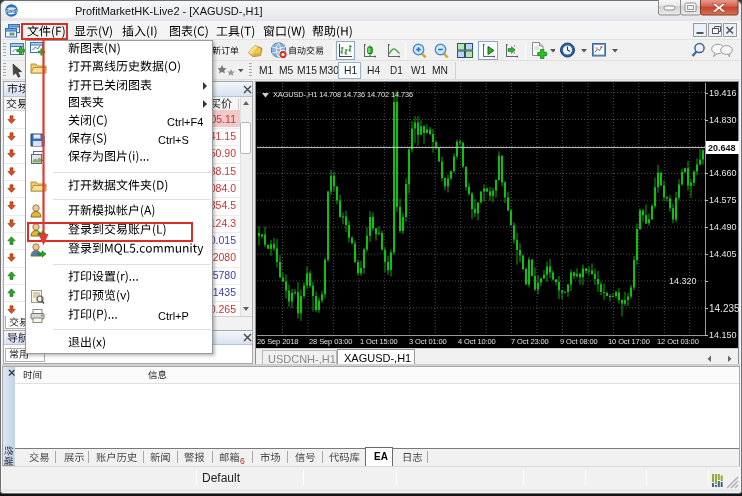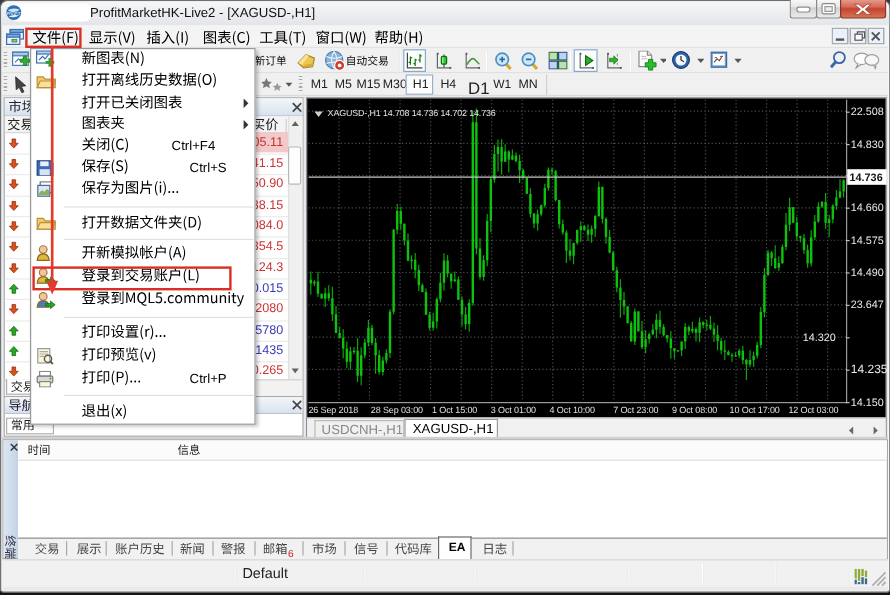--- a/index.html
+++ b/index.html
@@ -219,21 +219,21 @@
       <path d="M4 1 l1.4 3 3.2.3 -2.4 2.1 .7 3.1 -2.9-1.7 -2.9 1.7 .7-3.1 -2.4-2.1 3.2-.3z" fill="#777"></path>
       <path d="M11 6 l1.2 2.4 2.6.2 -2 1.7 .6 2.5 -2.4-1.4 -2.4 1.4 .6-2.5 -2-1.7 2.6-.2z" fill="#999" transform="translate(2,-1)"></path>
       <path d="M20 5 l2.8 3.2 2.8-3.2z" fill="#555"></path>
     </svg>
     <div class="abs" style="left:249px;top:63px;width:3px;height:15px;background:repeating-linear-gradient(#aaa 0 1px,#f0f0f0 1px 3px)"></div>
     <div class="tt" style="left:259px;top:65px;font-size:10.3px;color:#222">M1</div>
     <div class="tt" style="left:279px;top:65px;font-size:10.3px;color:#222">M5</div>
     <div class="tt" style="left:297px;top:65px;font-size:10.3px;color:#222">M15</div>
     <div class="tt" style="left:319px;top:65px;font-size:10.3px;color:#222">M30</div>
     <div class="tt" style="left:367px;top:65px;font-size:10.3px;color:#222">H4</div>
-    <div class="tt" style="left:390px;top:65px;font-size:14px;color:#222">D1</div>
+    <div class="tt" style="left:390px;top:65px;font-size:10px;color:#222">D1</div>
     <div class="tt" style="left:411px;top:65px;font-size:10px;color:#222">W1</div>
     <div class="tt" style="left:432px;top:65px;font-size:10.3px;color:#222">MN</div>
     <div class="abs" style="left:338px;top:62px;width:23px;height:17px;border:1px solid #9ab0c8;background:rgba(255,255,255,.8)"></div>
     <div class="tt" style="left:344px;top:65px;font-size:10.3px;color:#222">H1</div>
     <div class="abs" style="left:455px;top:62px;width:1px;height:17px;background:#d0d0d0"></div>
     <div class="abs" style="left:3px;top:81px;width:250px;height:250px;background:#fff;border:1px solid #a8a8a8"></div>
     <div class="abs" style="left:4px;top:82px;width:248px;height:15px;background:linear-gradient(#f2f6fa,#d8e2ee);border-bottom:1px solid #b8c4d4"></div>
     <div style="position:absolute;left:7px;top:83px;">
       <svg width="92.3" height="12.6" viewBox="0 0 92.3 12.6" style="overflow:visible">
         <path d="M4.5 0.6C4.8 1.1 5.1 1.6 5.3 2.1H0.6V2.9H5V4.4H1.6V9.3H2.5V5.2H5V10.6H5.9V5.2H8.6V8.2C8.6 8.4 8.6 8.5 8.4 8.5C8.2 8.5 7.5 8.5 6.8 8.4C6.9 8.7 7 9 7.1 9.3C8 9.3 8.6 9.3 9 9.1C9.4 9 9.5 8.7 9.5 8.3V4.4H5.9V2.9H10.5V2.1H6L6.2 2C6 1.6 5.7 0.9 5.3 0.4Z M15.5 4.9C15.6 4.8 16 4.8 16.5 4.8H17.3C16.8 6 16 7 15 7.7L14.9 7L13.7 7.5V3.9H14.9V3.1H13.7V0.6H12.9V3.1H11.6V3.9H12.9V7.8C12.3 8 11.8 8.1 11.4 8.3L11.7 9.1C12.6 8.7 13.9 8.2 15 7.8L15 7.7C15.2 7.8 15.5 8 15.6 8.1C16.6 7.4 17.5 6.2 18 4.8H19C18.3 7.1 17 9 15.2 10.1C15.4 10.2 15.7 10.4 15.8 10.6C17.7 9.3 19 7.4 19.7 4.8H20.5C20.3 8 20.1 9.3 19.8 9.6C19.7 9.7 19.6 9.8 19.4 9.7C19.2 9.7 18.8 9.7 18.3 9.7C18.4 9.9 18.5 10.2 18.5 10.5C19 10.5 19.5 10.5 19.7 10.5C20 10.4 20.3 10.4 20.5 10.1C20.9 9.6 21.1 8.3 21.3 4.4C21.3 4.3 21.3 4 21.3 4H16.9C18 3.3 19.2 2.4 20.3 1.4L19.7 0.9L19.5 1H15.1V1.8H18.7C17.7 2.6 16.6 3.4 16.3 3.6C15.9 3.9 15.4 4.1 15.2 4.1C15.3 4.4 15.5 4.7 15.5 4.9Z M26.7 0.8V10.6H27.5V5.4H27.8C28.2 6.5 28.8 7.6 29.5 8.5C29 9.1 28.3 9.6 27.5 10C27.7 10.2 28 10.4 28.1 10.6C28.8 10.2 29.5 9.7 30.1 9.1C30.6 9.7 31.3 10.2 32 10.5C32.2 10.3 32.4 10 32.6 9.9C31.9 9.5 31.2 9.1 30.6 8.5C31.4 7.4 31.9 6.1 32.2 4.8L31.7 4.6L31.5 4.6H27.5V1.6H31C30.9 2.6 30.9 3 30.7 3.2C30.6 3.2 30.5 3.3 30.3 3.3C30.1 3.3 29.3 3.2 28.6 3.2C28.7 3.4 28.8 3.7 28.9 3.9C29.6 3.9 30.3 3.9 30.6 3.9C31 3.9 31.2 3.8 31.4 3.6C31.7 3.4 31.8 2.7 31.8 1.2C31.9 1.1 31.9 0.8 31.9 0.8ZM28.6 5.4H31.2C31 6.2 30.6 7.1 30 7.8C29.4 7.1 28.9 6.3 28.6 5.4ZM24.1 0.5V2.7H22.5V3.5H24.1V5.8L22.4 6.3L22.6 7.1L24.1 6.7V9.6C24.1 9.7 24 9.8 23.8 9.8C23.7 9.8 23.1 9.8 22.5 9.8C22.6 10 22.7 10.4 22.7 10.6C23.6 10.6 24.1 10.6 24.5 10.4C24.8 10.3 24.9 10.1 24.9 9.5V6.4L26.2 6L26.1 5.2L24.9 5.6V3.5H26.2V2.7H24.9V0.5Z M41 4.7V10.6H41.8V4.7ZM37.8 4.8V6.3C37.8 7.3 37.7 9 36.1 10.1C36.3 10.2 36.6 10.5 36.7 10.7C38.5 9.4 38.7 7.5 38.7 6.3V4.8ZM39.6 0.4C39 1.8 37.8 3.5 35.8 4.6C36 4.7 36.2 5 36.3 5.2C37.9 4.3 39 3.1 39.8 1.8C40.7 3.1 41.9 4.4 43.1 5.1C43.2 4.9 43.5 4.6 43.7 4.4C42.4 3.7 41 2.4 40.2 1.1L40.4 0.6ZM35.9 0.5C35.4 2.1 34.4 3.8 33.4 4.9C33.6 5 33.8 5.5 33.9 5.7C34.2 5.3 34.5 4.9 34.8 4.5V10.6H35.7V3.1C36.1 2.3 36.4 1.5 36.7 0.7Z M45.5 5.4C45.9 5.4 46.3 5.1 46.3 4.6C46.3 4.2 45.9 3.9 45.5 3.9C45.1 3.9 44.8 4.2 44.8 4.6C44.8 5.1 45.1 5.4 45.5 5.4ZM45.5 9.8C45.9 9.8 46.3 9.5 46.3 9.1C46.3 8.6 45.9 8.3 45.5 8.3C45.1 8.3 44.8 8.6 44.8 9.1C44.8 9.5 45.1 9.8 45.5 9.8Z M50.5 9.7H54.9V8.9H53.3V1.6H52.5C52.1 1.9 51.6 2.1 50.9 2.2V2.8H52.3V8.9H50.5Z M58.9 9.8C60.2 9.8 61.3 8.8 61.3 7.2C61.3 5.5 60.4 4.7 59 4.7C58.4 4.7 57.7 5.1 57.2 5.7C57.2 3.2 58.1 2.3 59.3 2.3C59.8 2.3 60.2 2.6 60.5 2.9L61.1 2.3C60.7 1.8 60.1 1.5 59.2 1.5C57.7 1.5 56.2 2.7 56.2 5.8C56.2 8.5 57.4 9.8 58.9 9.8ZM57.2 6.5C57.7 5.7 58.4 5.4 58.8 5.4C59.8 5.4 60.3 6.1 60.3 7.2C60.3 8.3 59.7 9.1 58.9 9.1C57.9 9.1 57.3 8.1 57.2 6.5Z M63.3 5.4C63.7 5.4 64 5.1 64 4.6C64 4.2 63.7 3.9 63.3 3.9C62.9 3.9 62.5 4.2 62.5 4.6C62.5 5.1 62.9 5.4 63.3 5.4ZM63.3 9.8C63.7 9.8 64 9.5 64 9.1C64 8.6 63.7 8.3 63.3 8.3C62.9 8.3 62.5 8.6 62.5 9.1C62.5 9.5 62.9 9.8 63.3 9.8Z M65.3 9.7H70.3V8.8H68.1C67.7 8.8 67.2 8.9 66.8 8.9C68.7 7.1 70 5.5 70 3.9C70 2.4 69 1.5 67.6 1.5C66.6 1.5 65.9 2 65.2 2.7L65.8 3.2C66.3 2.7 66.8 2.3 67.5 2.3C68.5 2.3 69 3 69 3.9C69 5.3 67.8 6.9 65.3 9.1Z M74.6 9.7H75.6V7.5H76.7V6.7H75.6V1.6H74.5L71.1 6.8V7.5H74.6ZM74.6 6.7H72.2L74 3.9C74.2 3.5 74.4 3.1 74.6 2.7H74.7C74.7 3.1 74.6 3.8 74.6 4.2Z M78.5 5.4C78.9 5.4 79.3 5.1 79.3 4.6C79.3 4.2 78.9 3.9 78.5 3.9C78.1 3.9 77.8 4.2 77.8 4.6C77.8 5.1 78.1 5.4 78.5 5.4ZM78.5 9.8C78.9 9.8 79.3 9.5 79.3 9.1C79.3 8.6 78.9 8.3 78.5 8.3C78.1 8.3 77.8 8.6 77.8 9.1C77.8 9.5 78.1 9.8 78.5 9.8Z M82.9 9.8C84.3 9.8 85.6 8.8 85.6 7.1C85.6 5.3 84.5 4.5 83.1 4.5C82.7 4.5 82.3 4.6 81.9 4.8L82.1 2.5H85.2V1.6H81.3L81 5.4L81.5 5.7C82 5.4 82.3 5.3 82.9 5.3C83.9 5.3 84.6 5.9 84.6 7.1C84.6 8.3 83.8 9 82.8 9C81.9 9 81.3 8.6 80.9 8.1L80.4 8.8C80.9 9.3 81.7 9.8 82.9 9.8Z M89.9 9.7H90.8V7.5H91.9V6.7H90.8V1.6H89.7L86.4 6.8V7.5H89.9ZM89.9 6.7H87.4L89.3 3.9C89.5 3.5 89.7 3.1 89.9 2.7H90C89.9 3.1 89.9 3.8 89.9 4.2Z" fill="#223"></path>
@@ -354,42 +354,42 @@
       <path d="M2 143.3V162.7M5 150.6V155.4M8 143.5V164.4M11 161.7V165.9M14 156.8V172.9M17 154.8V167.9M20 156.0V184.6M23 172.0V194.6M26 189.6V199.1M29 191.4V215.5M32 201.5V223.8M35 206.0V225.1M38 206.2V212.1M41 198.9V235.3M44 206.4V238.0M47 199.0V215.6M50 183.6V205.8M53 187.6V204.8M56 198.7V228.5M59 208.6V229.2M62 214.3V230.0M65 208.0V219.9M68 174.8V215.4M71 107.9V178.8M74 87.0V112.0M77 89.0V108.4M80 103.2V121.4M83 111.6V134.7M86 129.7V141.4M89 127.8V148.9M92 137.7V159.6M95 153.2V160.6M98 157.5V179.5M101 176.7V192.3M104 177.8V192.7M107 164.8V190.8M110 144.2V168.9M113 128.1V159.0M116 129.4V148.1M119 144.8V157.6M122 143.2V151.7M125 147.5V167.0M128 163.9V189.0M131 172.6V191.6M134 166.4V193.4M137 9.5V171.8M140 7.5V128.9M143 115.4V149.9M146 129.8V151.0M149 95.4V138.8M152 64.8V110.5M155 37.8V69.3M158 33.3V59.7M161 33.1V62.7M164 37.3V51.8M167 42.3V60.6M170 41.5V50.5M173 44.0V52.4M176 46.0V69.6M179 57.6V66.4M182 65.0V78.6M185 73.8V98.2M188 94.5V107.3M191 91.5V109.3M194 87.5V97.0M197 70.2V90.2M200 56.6V75.9M203 56.5V62.8M206 58.6V85.0M209 83.6V107.4M212 99.9V112.7M215 108.9V136.1M218 116.1V134.0M221 119.2V137.2M224 108.4V120.9M227 101.3V118.6M230 104.5V109.3M233 104.0V117.8M236 104.9V119.2M239 96.2V114.5M242 68.2V97.8M245 72.5V103.3M248 98.0V120.2M251 108.7V128.2M254 126.0V142.8M257 139.3V160.5M260 149.8V181.7M263 160.3V179.2M266 171.7V186.7M269 184.4V201.5M272 174.1V204.5M275 176.2V193.3M278 184.4V208.1M281 192.3V211.3M284 194.6V203.2M287 187.0V196.2M290 178.5V198.9M293 176.0V195.2M296 187.3V197.5M299 196.0V202.5M302 192.9V216.0M305 207.1V216.0M308 208.6V210.3M311 201.5V213.7M314 186.4V207.9M317 188.3V196.2M320 185.2V194.7M323 189.7V201.6M326 181.5V202.1M329 184.8V190.6M332 183.4V192.4M335 180.3V192.0M338 185.7V202.0M341 188.0V208.8M344 198.4V212.2M347 200.6V216.9M350 208.8V213.2M353 211.2V218.5M356 210.5V214.2M359 207.7V215.1M362 205.1V220.5M365 216.2V233.6M368 208.9V223.0M371 209.9V222.9M374 201.7V215.8M377 172.9V207.2M380 140.3V181.6M383 125.4V146.9M386 126.2V138.7M389 121.4V141.1M392 130.6V142.7M395 120.8V137.1M398 94.5V125.5M401 81.8V109.8M404 89.6V102.9M407 97.7V117.5M410 113.4V118.8M413 112.1V128.5M416 120.7V140.2M419 108.8V139.1M422 96.2V117.2M425 85.6V102.7M428 84.5V90.3M431 77.9V107.6M434 95.9V114.6M437 87.3V103.0M440 75.4V92.1M443 66.3V82.4M446 66.3V81.5" stroke="#0aa60a" stroke-width="1" fill="none"></path>
       <path d="M1 150.1h2v3.2h-2zM4 151.6h2v1.7h-2zM7 151.6h2v10.1h-2zM10 161.7h2v4.1h-2zM13 161.3h2v4.6h-2zM16 161.3h2v4.3h-2zM19 165.6h2v13.3h-2zM22 178.9h2v15.5h-2zM25 194.4h2v4.1h-2zM28 198.5h2v9.0h-2zM31 207.5h2v11.0h-2zM34 209.7h2v8.7h-2zM37 209.3h2v1.0h-2zM40 209.3h2v20.9h-2zM43 213.1h2v17.1h-2zM46 202.4h2v10.7h-2zM49 190.2h2v12.2h-2zM52 190.2h2v12.5h-2zM55 202.6h2v10.4h-2zM58 213.0h2v14.1h-2zM61 217.5h2v9.6h-2zM64 211.2h2v6.2h-2zM67 176.7h2v34.5h-2zM70 108.4h2v68.4h-2zM73 92.8h2v15.6h-2zM76 92.8h2v10.7h-2zM79 103.5h2v14.0h-2zM82 117.4h2v16.6h-2zM85 133.5h2v1.0h-2zM88 133.5h2v8.5h-2zM91 142.0h2v12.7h-2zM94 154.7h2v5.7h-2zM97 160.4h2v18.8h-2zM100 179.1h2v11.1h-2zM103 184.9h2v5.3h-2zM106 166.3h2v18.6h-2zM109 152.7h2v13.7h-2zM112 134.1h2v18.6h-2zM115 134.1h2v11.1h-2zM118 145.2h2v6.1h-2zM121 149.9h2v1.4h-2zM124 149.9h2v16.8h-2zM127 166.7h2v12.3h-2zM130 179.1h2v8.1h-2zM133 169.5h2v17.6h-2zM136 18.9h2v150.6h-2zM139 18.9h2v105.2h-2zM142 124.1h2v23.8h-2zM145 133.9h2v14.0h-2zM148 101.1h2v32.8h-2zM151 66.5h2v34.7h-2zM154 45.4h2v21.1h-2zM157 39.4h2v6.0h-2zM160 39.4h2v12.3h-2zM163 43.2h2v8.5h-2zM166 43.2h2v6.8h-2zM169 46.5h2v3.5h-2zM172 46.5h2v4.6h-2zM175 51.1h2v7.8h-2zM178 58.9h2v6.2h-2zM181 65.1h2v13.4h-2zM184 78.6h2v16.6h-2zM187 95.1h2v8.1h-2zM190 95.5h2v7.7h-2zM193 88.1h2v7.4h-2zM196 73.6h2v14.5h-2zM199 58.5h2v15.1h-2zM202 58.5h2v1.2h-2zM205 59.7h2v23.9h-2zM208 83.7h2v20.2h-2zM211 103.8h2v6.9h-2zM214 110.8h2v15.1h-2zM217 125.8h2v4.3h-2zM220 119.4h2v10.8h-2zM223 108.6h2v10.7h-2zM226 105.6h2v3.0h-2zM229 105.6h2v2.8h-2zM232 108.4h2v4.3h-2zM235 107.7h2v5.0h-2zM238 96.9h2v10.8h-2zM241 72.8h2v24.1h-2zM244 72.8h2v26.8h-2zM247 99.6h2v14.9h-2zM250 114.6h2v12.9h-2zM253 127.4h2v14.8h-2zM256 142.2h2v14.4h-2zM259 156.7h2v10.3h-2zM262 167.0h2v5.5h-2zM265 172.5h2v13.7h-2zM268 186.1h2v15.4h-2zM271 176.5h2v25.0h-2zM274 176.5h2v16.6h-2zM277 193.0h2v13.3h-2zM280 199.7h2v6.7h-2zM283 195.6h2v4.0h-2zM286 191.7h2v3.9h-2zM289 183.5h2v8.2h-2zM292 183.5h2v5.9h-2zM295 189.4h2v7.0h-2zM298 196.4h2v2.7h-2zM301 199.1h2v8.1h-2zM304 207.2h2v2.4h-2zM307 208.8h2v1.0h-2zM310 201.6h2v7.2h-2zM313 189.5h2v12.0h-2zM316 189.5h2v3.5h-2zM319 191.1h2v1.9h-2zM322 191.1h2v3.2h-2zM325 185.6h2v8.7h-2zM328 185.6h2v2.3h-2zM331 187.6h2v1.0h-2zM334 187.6h2v3.3h-2zM337 190.8h2v5.2h-2zM340 196.0h2v5.2h-2zM343 201.2h2v7.7h-2zM346 208.9h2v1.2h-2zM349 210.1h2v2.8h-2zM352 212.9h2v1.0h-2zM355 213.0h2v1.0h-2zM358 209.3h2v3.7h-2zM361 209.3h2v7.8h-2zM364 217.1h2v3.5h-2zM367 216.9h2v3.8h-2zM370 213.4h2v3.5h-2zM373 204.4h2v9.0h-2zM376 176.9h2v27.5h-2zM379 146.0h2v30.9h-2zM382 127.4h2v18.7h-2zM385 127.4h2v4.8h-2zM388 132.2h2v8.1h-2zM391 136.2h2v4.0h-2zM394 122.9h2v13.3h-2zM397 104.3h2v18.6h-2zM400 89.8h2v14.5h-2zM403 89.8h2v12.8h-2zM406 102.5h2v11.4h-2zM409 113.9h2v1.5h-2zM412 115.4h2v9.9h-2zM415 125.3h2v11.1h-2zM418 114.7h2v21.7h-2zM421 101.6h2v13.1h-2zM424 89.0h2v12.6h-2zM427 85.3h2v3.7h-2zM430 85.3h2v17.3h-2zM433 99.8h2v2.9h-2zM436 88.4h2v11.3h-2zM439 81.5h2v6.9h-2zM442 76.6h2v4.9h-2zM445 67.3h2v9.3h-2z" fill="#0cc20c"></path>
       <path d="M0 64.6H448.0" stroke="#c4c4c4" stroke-width="1"></path>
     </svg>
     <div class="abs" style="left:705px;top:83px;width:1px;height:253px;background:#9a9a9a"></div>
     <div class="abs" style="left:257px;top:335px;width:449px;height:1px;background:#9a9a9a"></div>
     <svg class="abs" style="left:262px;top:92px" width="8" height="6">
       <path d="M0 1 h7 l-3.5 4.5z" fill="#cfcfcf"></path>
     </svg>
     <div class="tt" style="left:273px;top:89.5px;font-size:7.4px;color:#e4e4e4;letter-spacing:-.1px">XAGUSD-,H1  14.708 14.736 14.702 14.736</div>
-    <div class="tt" style="left:709px;top:87.6px;font-size:9px;color:#e8e8e8">22.508</div>
+    <div class="tt" style="left:709px;top:87.6px;font-size:9px;color:#e8e8e8">19.416</div>
     <div class="abs" style="left:705px;top:92.6px;width:3px;height:1px;background:#bbb"></div>
     <div class="tt" style="left:709px;top:114.5px;font-size:9px;color:#e8e8e8">14.830</div>
     <div class="abs" style="left:705px;top:119.5px;width:3px;height:1px;background:#bbb"></div>
     <div class="tt" style="left:709px;top:141.4px;font-size:9px;color:#e8e8e8">14.745</div>
     <div class="abs" style="left:705px;top:146.4px;width:3px;height:1px;background:#bbb"></div>
     <div class="tt" style="left:709px;top:168.3px;font-size:9px;color:#e8e8e8">14.660</div>
     <div class="abs" style="left:705px;top:173.3px;width:3px;height:1px;background:#bbb"></div>
     <div class="tt" style="left:709px;top:195.2px;font-size:9px;color:#e8e8e8">14.575</div>
     <div class="abs" style="left:705px;top:200.2px;width:3px;height:1px;background:#bbb"></div>
     <div class="tt" style="left:709px;top:222.1px;font-size:9px;color:#e8e8e8">14.490</div>
     <div class="abs" style="left:705px;top:227.1px;width:3px;height:1px;background:#bbb"></div>
-    <div class="tt" style="left:709px;top:249.0px;font-size:9px;color:#e8e8e8">23.647</div>
+    <div class="tt" style="left:709px;top:249.0px;font-size:9px;color:#e8e8e8">14.405</div>
     <div class="abs" style="left:705px;top:254.0px;width:3px;height:1px;background:#bbb"></div>
     <div class="tt" style="left:669px;top:275.9px;font-size:9px;color:#e8e8e8">14.320</div>
     <div class="abs" style="left:705px;top:280.9px;width:3px;height:1px;background:#bbb"></div>
     <div class="tt" style="left:709px;top:302.8px;font-size:10px;color:#e8e8e8">14.235</div>
     <div class="abs" style="left:705px;top:307.8px;width:3px;height:1px;background:#bbb"></div>
     <div class="tt" style="left:709px;top:329.7px;font-size:9px;color:#e8e8e8">14.150</div>
     <div class="abs" style="left:705px;top:334.7px;width:3px;height:1px;background:#bbb"></div>
     <div class="abs" style="left:706px;top:141px;width:33px;height:13px;background:#fff"></div>
-    <div class="tt" style="left:708px;top:143px;font-size:9px;color:#111;font-weight:bold">14.736</div>
+    <div class="tt" style="left:708px;top:143px;font-size:9px;color:#111;font-weight:bold">20.648</div>
     <div class="tt" style="left:257px;top:337px;font-size:7.5px;color:#e2e2e2;letter-spacing:-.1px">26 Sep 2018</div>
     <div class="tt" style="left:309px;top:337px;font-size:7.5px;color:#e2e2e2;letter-spacing:-.1px">28 Sep 03:00</div>
     <div class="tt" style="left:360px;top:337px;font-size:7.5px;color:#e2e2e2;letter-spacing:-.1px">1 Oct 15:00</div>
     <div class="tt" style="left:409px;top:337px;font-size:7.5px;color:#e2e2e2;letter-spacing:-.1px">3 Oct 01:00</div>
     <div class="tt" style="left:458px;top:337px;font-size:7.5px;color:#e2e2e2;letter-spacing:-.1px">4 Oct 10:00</div>
     <div class="tt" style="left:511px;top:337px;font-size:7.5px;color:#e2e2e2;letter-spacing:-.1px">7 Oct 23:00</div>
     <div class="tt" style="left:560px;top:337px;font-size:7.5px;color:#e2e2e2;letter-spacing:-.1px">9 Oct 08:00</div>
     <div class="tt" style="left:608px;top:337px;font-size:7.5px;color:#e2e2e2;letter-spacing:-.1px">10 Oct 17:00</div>
     <div class="tt" style="left:657px;top:337px;font-size:7.5px;color:#e2e2e2;letter-spacing:-.1px">12 Oct 03:00</div>
     <div class="abs" style="left:256px;top:348px;width:482px;height:20px;background:#f0f0f0;border-top:1px solid #cfcfcf"></div>
@@ -549,21 +549,21 @@
       </svg>
     </div>
     <svg class="abs" style="left:202px;top:100px" width="6" height="8">
       <path d="M1 0 L5 4 L1 8z" fill="#333"></path>
     </svg>
     <div style="position:absolute;left:68px;top:114.0px;">
       <svg width="39.8" height="13.8" viewBox="0 0 39.8 13.8" style="overflow:visible">
         <path d="M2.7 1C3.2 1.6 3.7 2.5 3.9 3.1H1.5V4H5.5V5.4C5.5 5.7 5.5 5.9 5.5 6.1H0.8V7H5.3C4.9 8.3 3.8 9.7 0.6 10.8C0.8 11 1.1 11.3 1.2 11.5C4.3 10.5 5.6 9.1 6.2 7.7C7.2 9.5 8.7 10.9 10.9 11.5C11 11.2 11.3 10.8 11.5 10.6C9.3 10.1 7.7 8.8 6.8 7H11.2V6.1H6.5L6.6 5.5V4H10.6V3.1H8.2C8.6 2.4 9.1 1.6 9.5 0.9L8.5 0.6C8.2 1.3 7.7 2.4 7.2 3.1H3.9L4.7 2.6C4.5 2.1 4 1.2 3.4 0.6Z M13.1 3.2V11.6H14V3.2ZM13.2 1.1C13.8 1.6 14.5 2.4 14.7 2.9L15.5 2.4C15.2 1.9 14.5 1.2 13.9 0.7ZM18.8 2.8V4.5H14.9V5.3H18.2C17.4 6.6 16 7.9 14.4 8.7C14.6 8.9 14.8 9.2 15 9.3C16.5 8.5 17.8 7.4 18.8 6.1V9.4C18.8 9.6 18.7 9.6 18.5 9.6C18.3 9.6 17.6 9.6 16.9 9.6C17 9.9 17.2 10.2 17.2 10.5C18.2 10.5 18.8 10.5 19.2 10.3C19.6 10.2 19.7 9.9 19.7 9.4V5.3H21.4V4.5H19.7V2.8ZM16.3 1.2V2H22.1V10.4C22.1 10.6 22 10.6 21.8 10.6C21.7 10.6 21.1 10.6 20.6 10.6C20.7 10.9 20.8 11.2 20.8 11.5C21.6 11.5 22.2 11.5 22.5 11.3C22.8 11.2 23 10.9 23 10.4V1.2Z M26.9 13 27.5 12.7C26.5 10.9 26 8.9 26 6.9C26 4.8 26.5 2.8 27.5 1.1L26.9 0.8C25.8 2.6 25.1 4.5 25.1 6.9C25.1 9.2 25.8 11.2 26.9 13Z M32.6 10.8C33.7 10.8 34.6 10.3 35.3 9.5L34.7 8.8C34.1 9.4 33.5 9.8 32.6 9.8C30.9 9.8 29.9 8.4 29.9 6.2C29.9 4 31 2.6 32.7 2.6C33.4 2.6 34 3 34.5 3.4L35.1 2.7C34.6 2.2 33.7 1.6 32.7 1.6C30.4 1.6 28.8 3.4 28.8 6.2C28.8 9.1 30.4 10.8 32.6 10.8Z M36.9 13C38 11.2 38.7 9.2 38.7 6.9C38.7 4.5 38 2.6 36.9 0.8L36.2 1.1C37.2 2.8 37.8 4.8 37.8 6.9C37.8 8.9 37.2 10.9 36.2 12.7Z" fill="#000"></path>
       </svg>
     </div>
-    <div class="tt" style="left:143px;top:116px;font-size:11px;color:#000">Ctrl+F4</div>
+    <div class="tt" style="left:167px;top:116px;font-size:11px;color:#000">Ctrl+F4</div>
     <div style="position:absolute;left:68px;top:132.0px;">
       <svg width="39.3" height="13.8" viewBox="0 0 39.3 13.8" style="overflow:visible">
         <path d="M5.4 1.9H9.9V4.1H5.4ZM4.6 1.1V4.9H7.2V6.4H3.7V7.2H6.6C5.8 8.5 4.6 9.7 3.3 10.3C3.5 10.5 3.8 10.8 3.9 11C5.1 10.3 6.3 9.1 7.2 7.8V11.6H8.1V7.8C8.9 9.1 10 10.4 11.1 11.1C11.3 10.8 11.6 10.5 11.8 10.3C10.6 9.7 9.4 8.5 8.6 7.2H11.4V6.4H8.1V4.9H10.8V1.1ZM3.3 0.6C2.6 2.4 1.5 4.2 0.3 5.3C0.4 5.5 0.7 6 0.8 6.2C1.2 5.8 1.7 5.2 2.1 4.6V11.5H2.9V3.3C3.4 2.5 3.8 1.7 4.2 0.8Z M19.4 6.4V7.4H16V8.2H19.4V10.5C19.4 10.6 19.3 10.7 19.1 10.7C18.9 10.7 18.2 10.7 17.4 10.7C17.5 10.9 17.6 11.3 17.7 11.5C18.7 11.5 19.4 11.5 19.8 11.4C20.2 11.3 20.3 11 20.3 10.5V8.2H23.5V7.4H20.3V6.7C21.1 6.2 22.1 5.4 22.7 4.7L22.2 4.3L22 4.3H17V5.1H21.1C20.6 5.6 20 6.1 19.4 6.4ZM16.6 0.5C16.5 1 16.3 1.6 16.1 2.1H12.8V3H15.7C15 4.6 13.8 6.2 12.4 7.2C12.5 7.4 12.7 7.8 12.8 8C13.3 7.6 13.8 7.2 14.3 6.8V11.5H15.2V5.7C15.8 4.8 16.3 3.9 16.7 3H23.3V2.1H17.1C17.3 1.6 17.4 1.2 17.5 0.7Z M26.9 13 27.5 12.7C26.5 10.9 26 8.9 26 6.9C26 4.8 26.5 2.8 27.5 1.1L26.9 0.8C25.8 2.6 25.1 4.5 25.1 6.9C25.1 9.2 25.8 11.2 26.9 13Z M31.7 10.8C33.5 10.8 34.7 9.7 34.7 8.3C34.7 7 33.9 6.4 32.9 5.9L31.6 5.4C30.9 5.1 30.2 4.8 30.2 3.9C30.2 3.1 30.8 2.6 31.8 2.6C32.6 2.6 33.3 2.9 33.8 3.4L34.4 2.7C33.8 2.1 32.9 1.6 31.8 1.6C30.2 1.6 29 2.6 29 4C29 5.3 30 5.9 30.8 6.2L32.1 6.8C32.9 7.2 33.6 7.4 33.6 8.4C33.6 9.2 32.9 9.8 31.7 9.8C30.8 9.8 29.9 9.4 29.3 8.7L28.6 9.5C29.4 10.3 30.5 10.8 31.7 10.8Z M36.4 13C37.5 11.2 38.2 9.2 38.2 6.9C38.2 4.5 37.5 2.6 36.4 0.8L35.7 1.1C36.7 2.8 37.3 4.8 37.3 6.9C37.3 8.9 36.7 10.9 35.7 12.7Z" fill="#000"></path>
       </svg>
     </div>
     <div class="tt" style="left:158px;top:134px;font-size:11px;color:#000">Ctrl+S</div>
     <svg class="abs" style="left:30px;top:132.5px" width="15" height="14">
       <path d="M1 1 h11 l2 2 v10 H1z" fill="#3a6ab8" stroke="#22427a"></path>
       <rect x="3.5" y="1.5" width="7" height="4" fill="#e8eef8"></rect>
       <rect x="3" y="8" width="8.5" height="5" fill="#d8e2f2"></rect>

